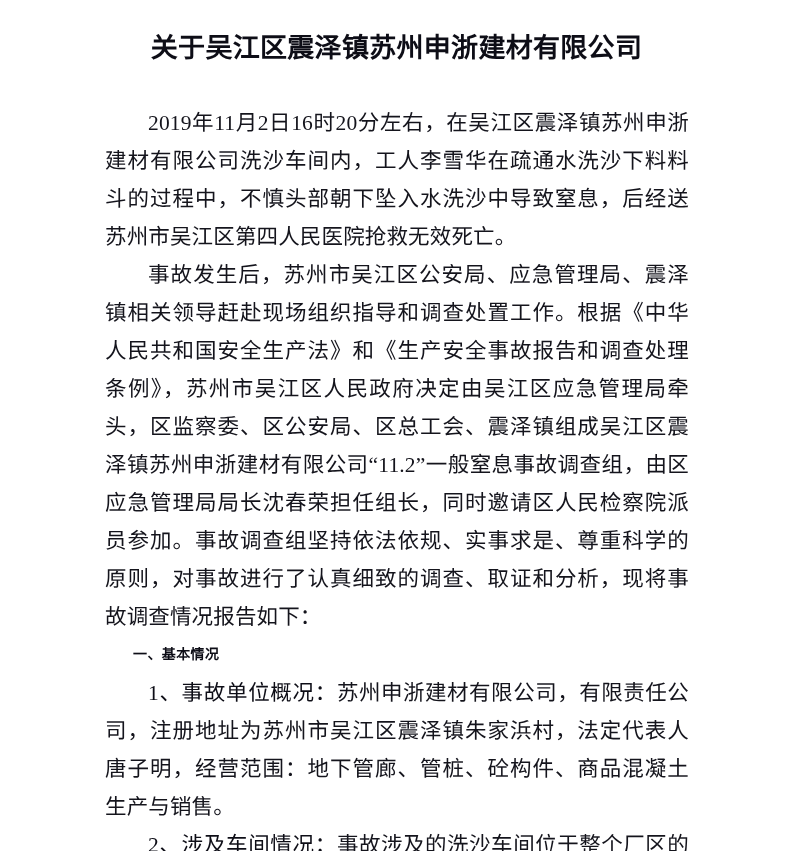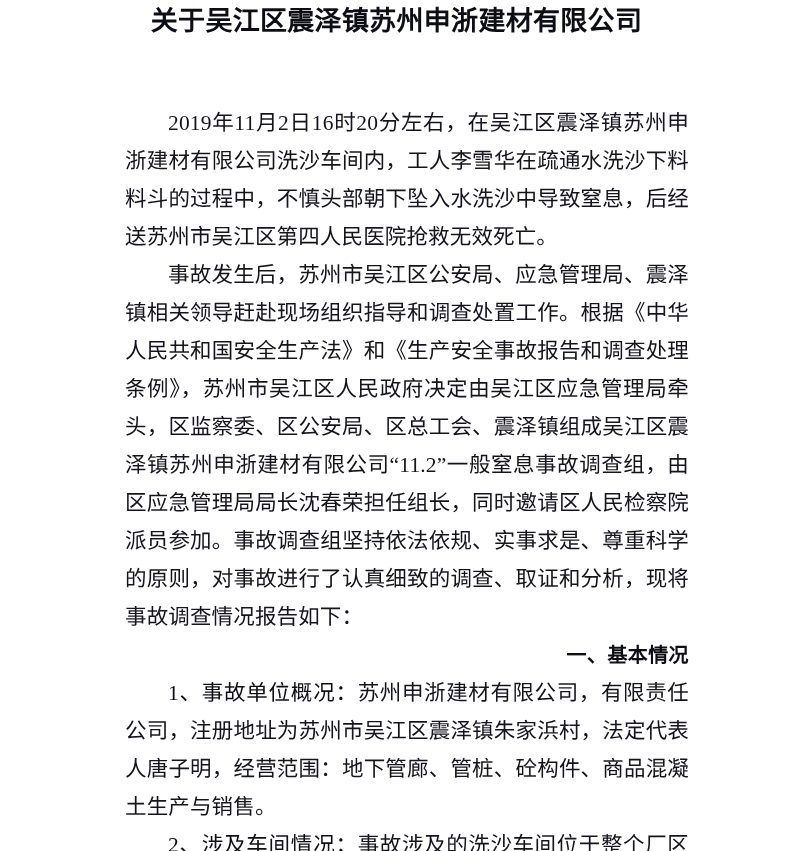--- a/index.html
+++ b/index.html
@@ -15,21 +15,21 @@
     height: 851px;
     background: #ffffff;
     overflow: hidden;
     font-family: "Liberation Serif", "DejaVu Serif", serif;
     color: #111118;
   }
 
   
   .doc-title {
     margin: 0;
-    padding: 2px 60px 0 60px;
+    padding: 29px 60px 0 60px;
     text-align: center;
     font-size: 27px;
     line-height: 39px;
     font-weight: bold;
     letter-spacing: 0.3px;
     color: #0d0d16;
   }
   .doc-title .tline {
     display: block;
     white-space: nowrap;
@@ -52,33 +52,31 @@
     line-height: 38px;
     text-align: justify;
     text-justify: inter-ideograph;
     text-align-last: left;
     color: #14141c;
     letter-spacing: 0.15px;
   }
 
   .para.indent {
     text-indent: 2em;
-    margin-left: 20px;
   }
 
   
   .section-heading {
     margin: 0;
-    font-size: 20px;
+    font-size: 14px;
     line-height: 38px;
     font-weight: bold;
     text-indent: 2em;
     color: #0d0d16;
     letter-spacing: 0.4px;
-    text-align: right;
   }
 
   .lead {
     font-weight: normal;
     color: #0d0d16;
     letter-spacing: 0.3px;
   }
 
   .clip-bottom {
     overflow: hidden;

